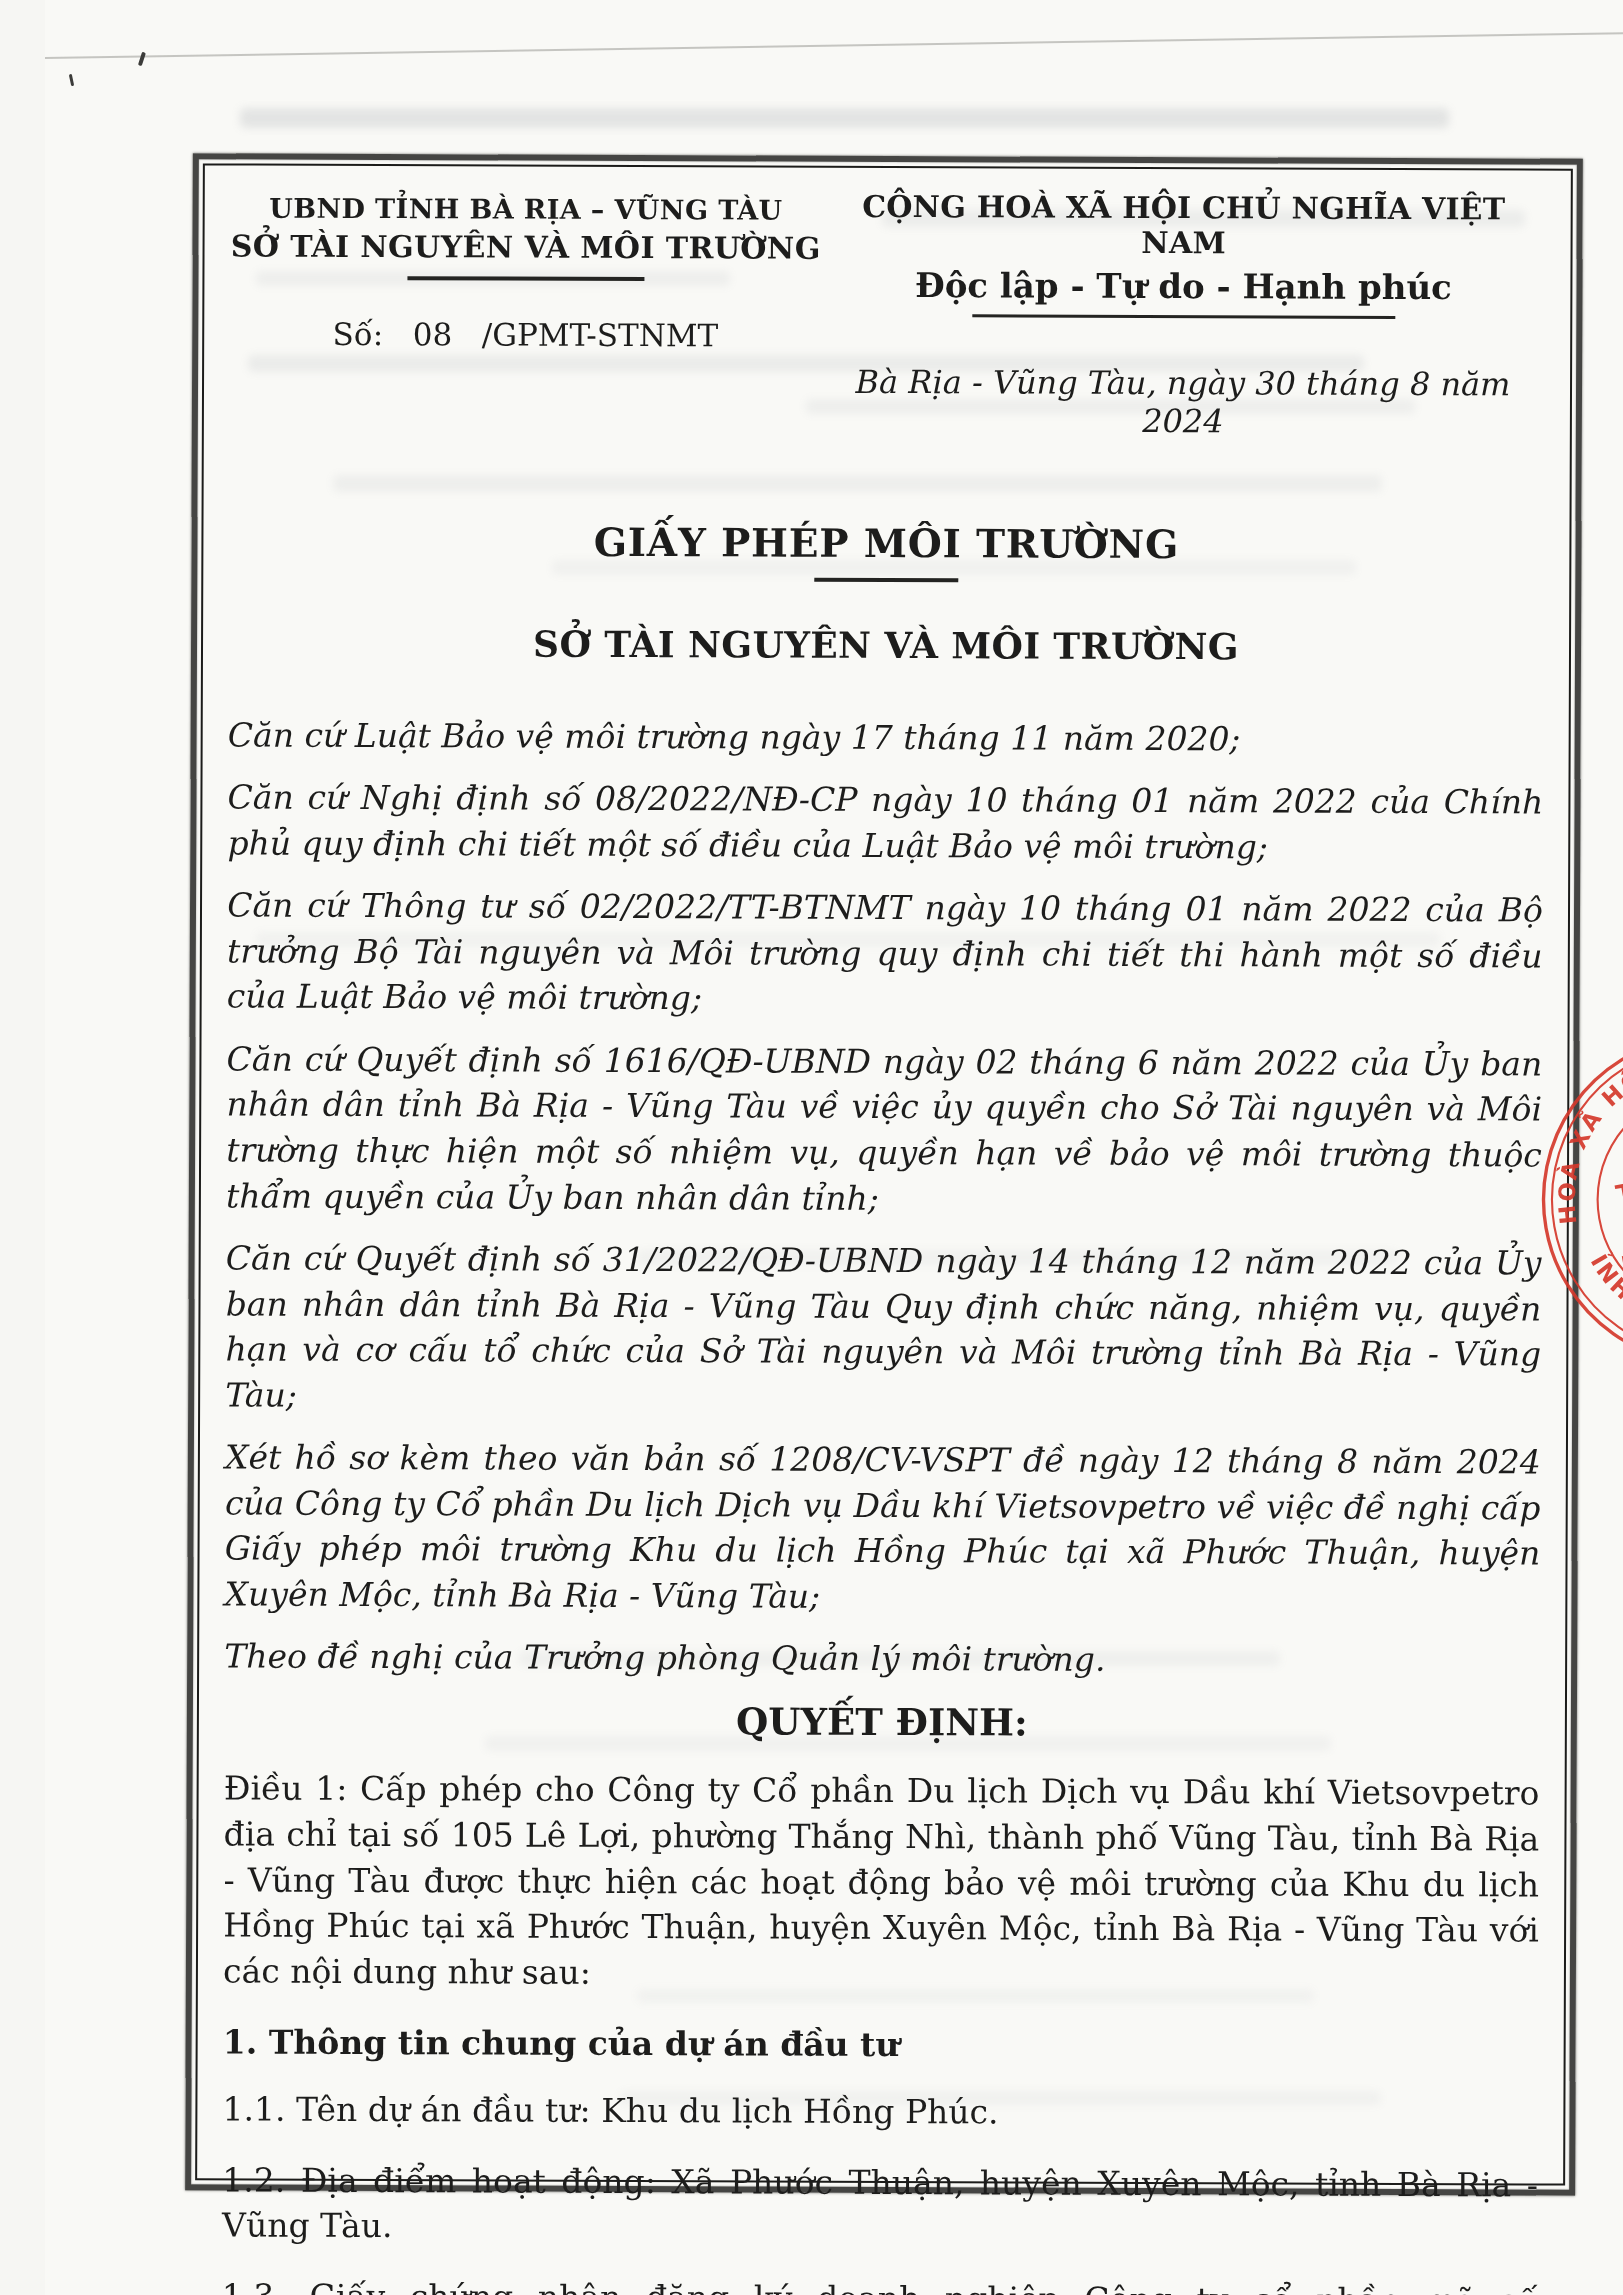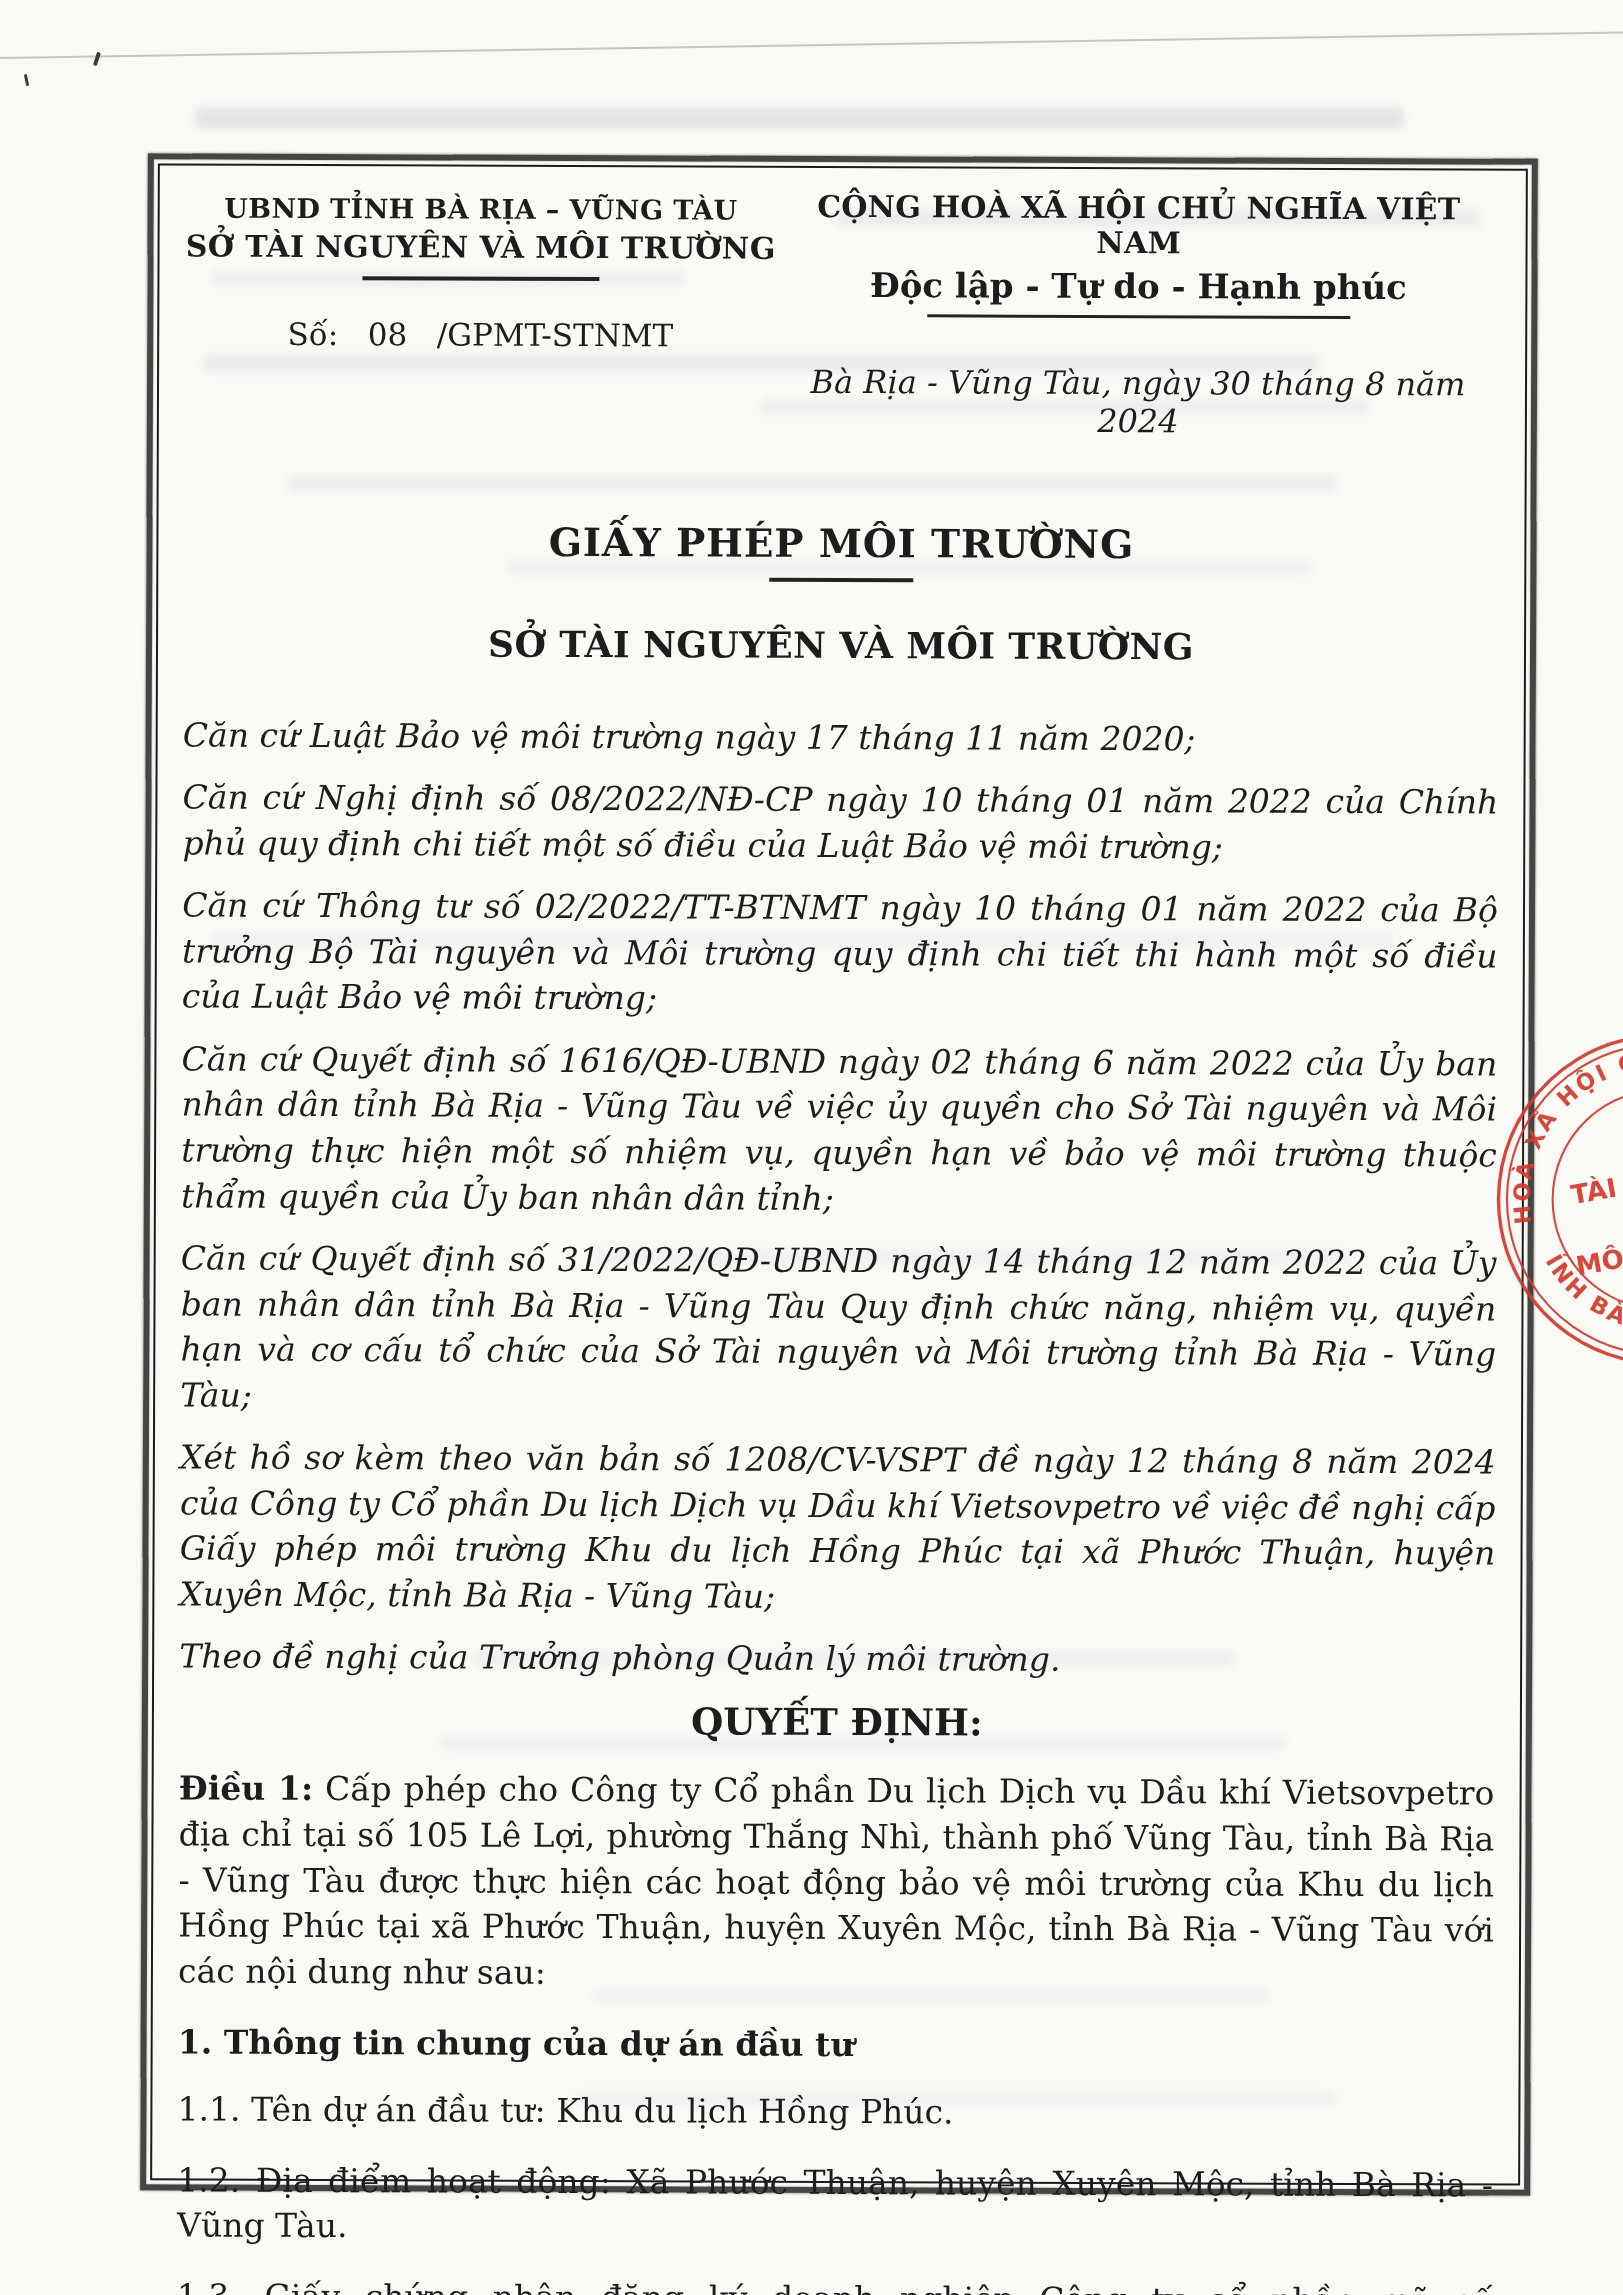--- a/index.html
+++ b/index.html
@@ -4,21 +4,21 @@
 <style>
   * { margin:0; padding:0; box-sizing:border-box; }
   html,body { width:1624px; height:2295px; }
   body {
     font-family:"DejaVu Serif","Liberation Serif",serif;
     background:#f6f6f3;
     position:relative;
     overflow:hidden;
     color:#1d1d1c;
   }
-  .page { position:absolute; inset:0; background:#f9f9f6; overflow:hidden; }
+  .page { position:absolute; inset:0; background:#f9f9f6; overflow:hidden;margin-left:45px; }
 
   
   .paper-edge-top{ position:absolute; left:-17px; top:44px; width:1692px; height:1.7px;
     background:#9a9a96; opacity:.55; transform:rotate(-0.9deg); }
   .artifact{ position:absolute; background:#8d929a; filter:blur(4.2px); border-radius:5px; }
   .speck{ position:absolute; background:#3c3c3a; border-radius:1.7px; }
 
   
   .frame{ position:absolute; left:144px; top:156px; width:1390px; height:2037px;
     border:6px solid #454543; box-shadow:0 0 2.5px rgba(70,70,66,.85), inset 0 0 1.7px rgba(70,70,66,.6);
@@ -42,21 +42,21 @@
   
   .title{ text-align:center; font-weight:bold; font-size:39px; margin-top:81px; letter-spacing:0.8px; }
   .title-rule{ width:144px; height:3.4px; background:#242422; margin:12px auto 0; }
   .subtitle{ text-align:center; font-weight:bold; font-size:36px; margin-top:42px; letter-spacing:0.4px; }
 
   
   .pre{ font-style:italic; font-size:33px; line-height:1.38; text-align:justify; margin-bottom:17px; }
   .pre.first{ margin-top:49px; }
   .decision{ text-align:center; font-weight:bold; font-size:37px; margin:18.6px 0 24px 0; }
   .body-p{ font-size:33px; line-height:1.38; text-align:justify; margin-bottom:25px; }
-  .b{ font-weight:bold; }
+  .b{ font-weight:normal; }
   .sec-heading{ font-weight:bold; font-size:33px; margin:29px 0 25px 0; }
 
   
   .stamp{ position:absolute; left:1485px; top:1022px; width:355px; height:355px; opacity:.92; }
   .stamp text{ font-family:"DejaVu Sans","Liberation Sans",sans-serif; font-weight:bold; fill:#d5392c; }
   .stamp .arc{ font-size:27px; letter-spacing:3px; }
   .stamp .ctr{ font-size:31px; text-anchor:middle; }
 </style>
 </head>
 <body>

